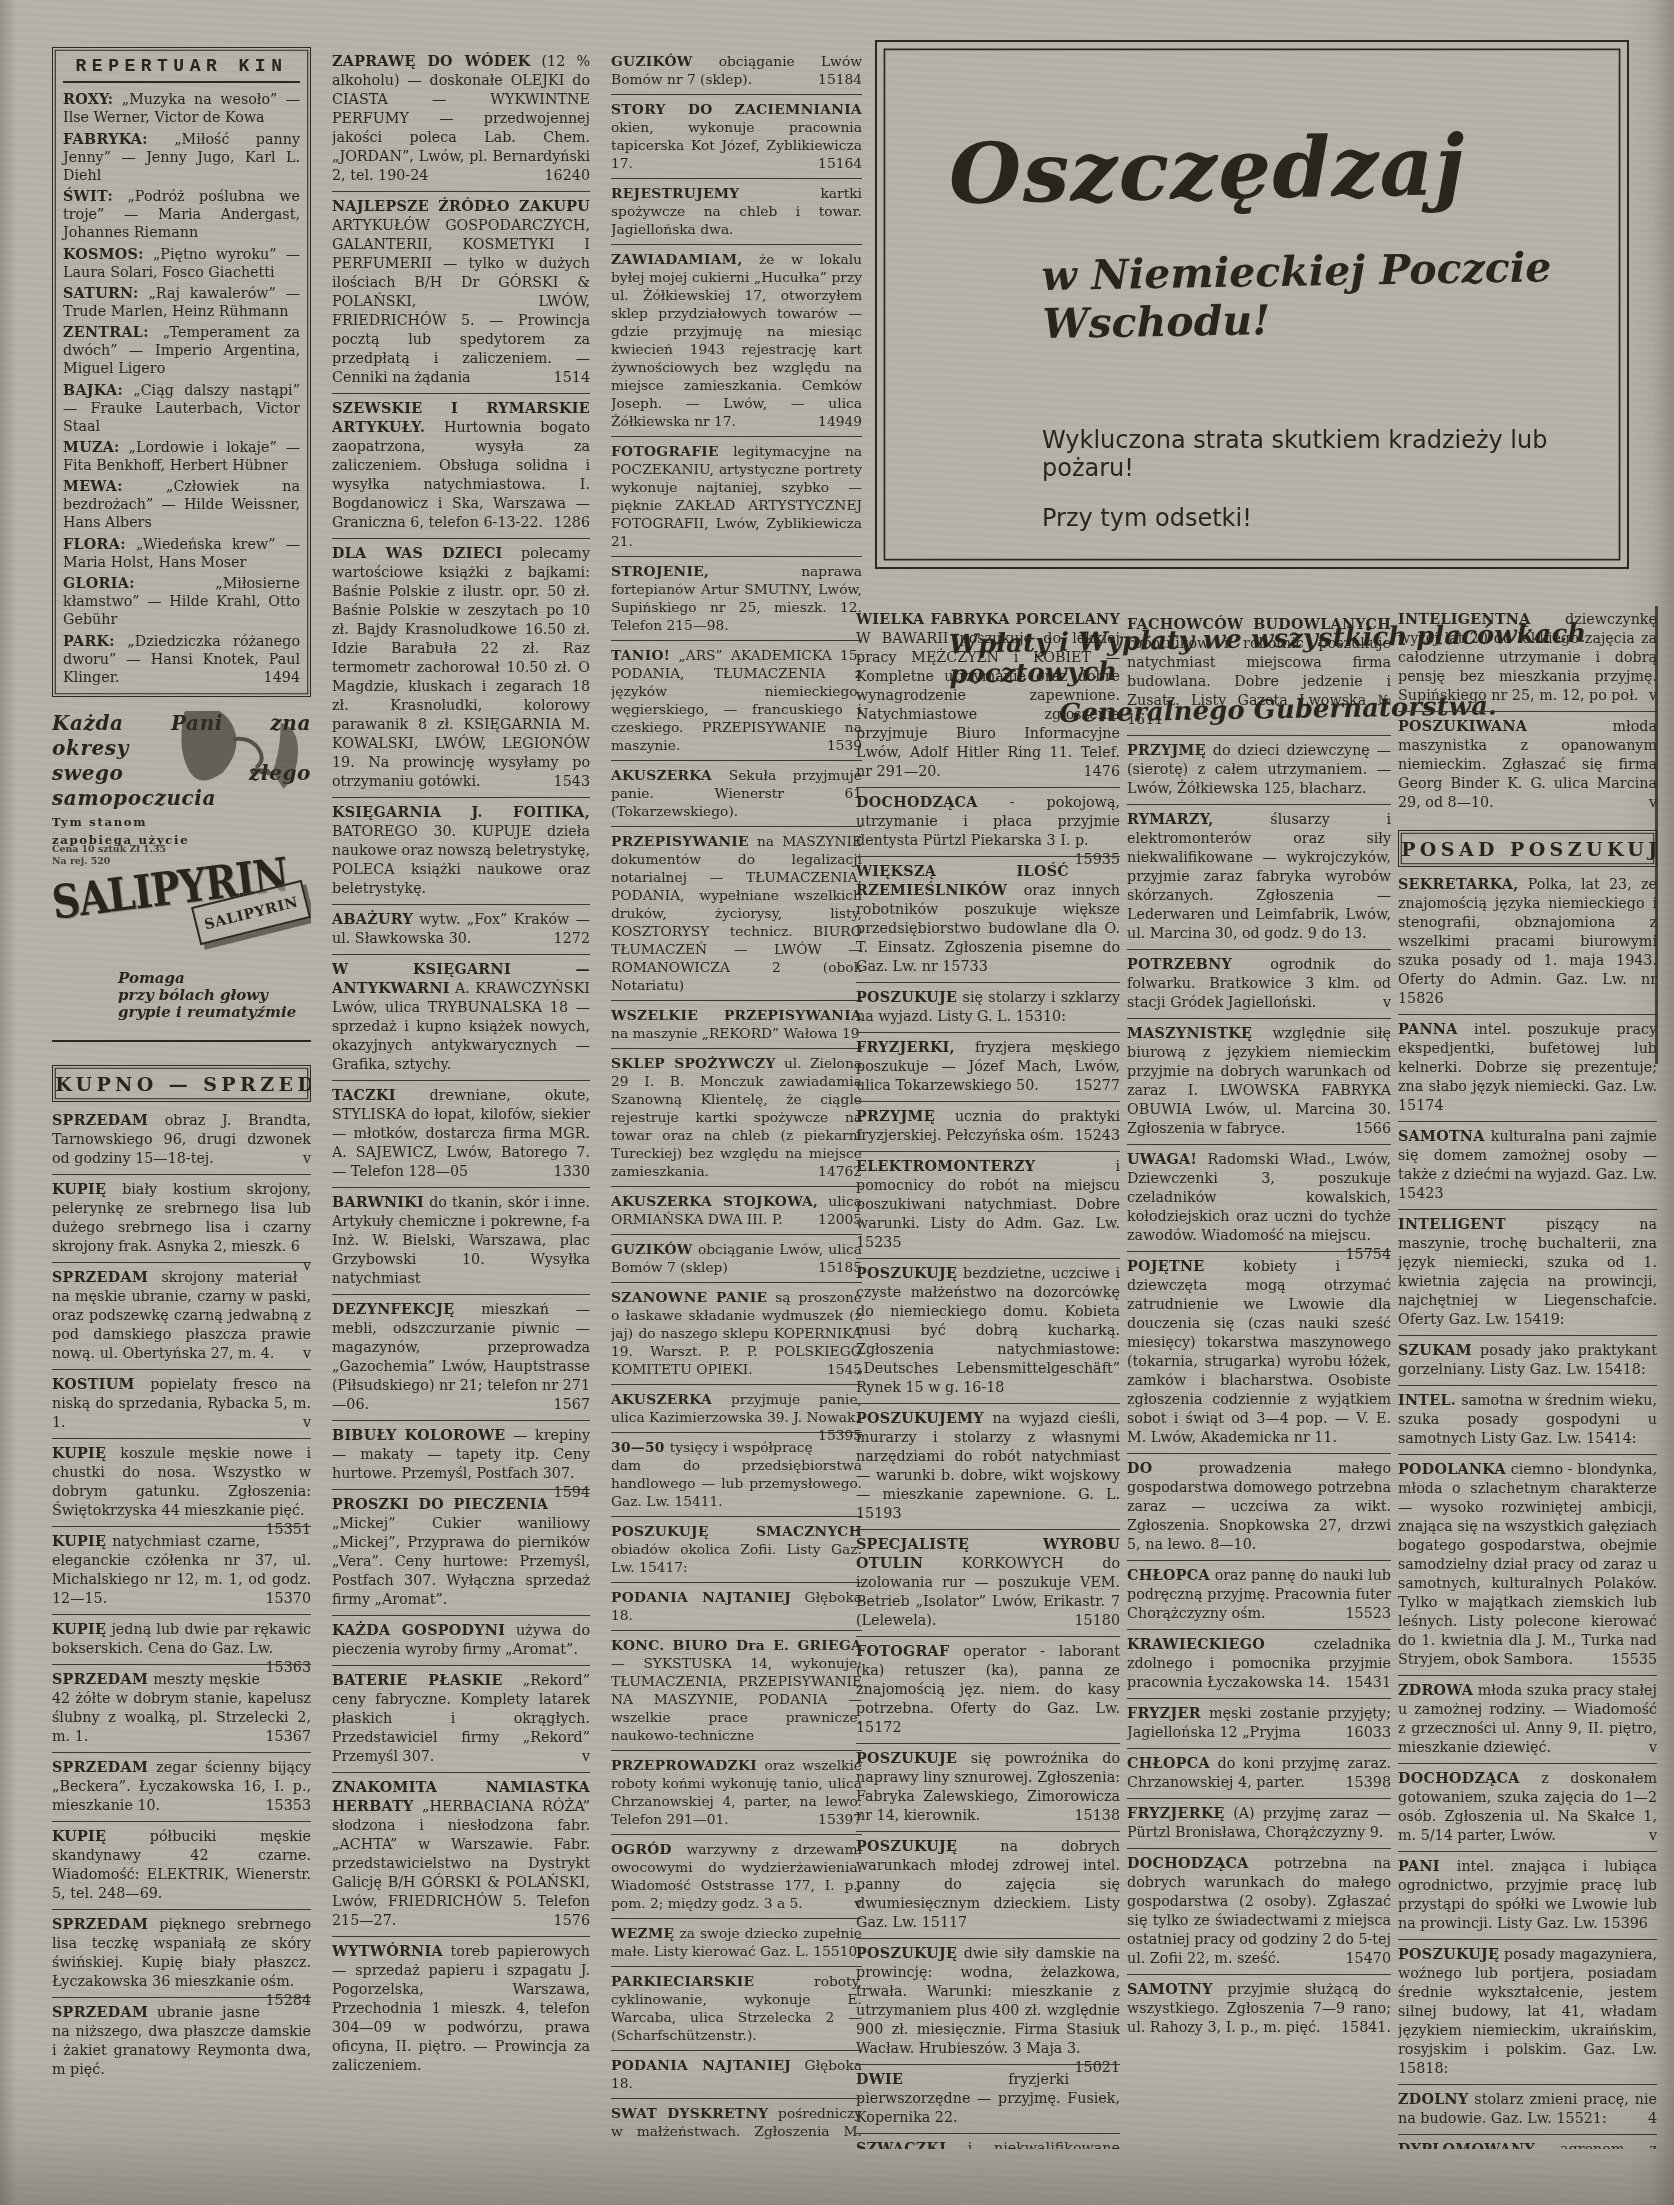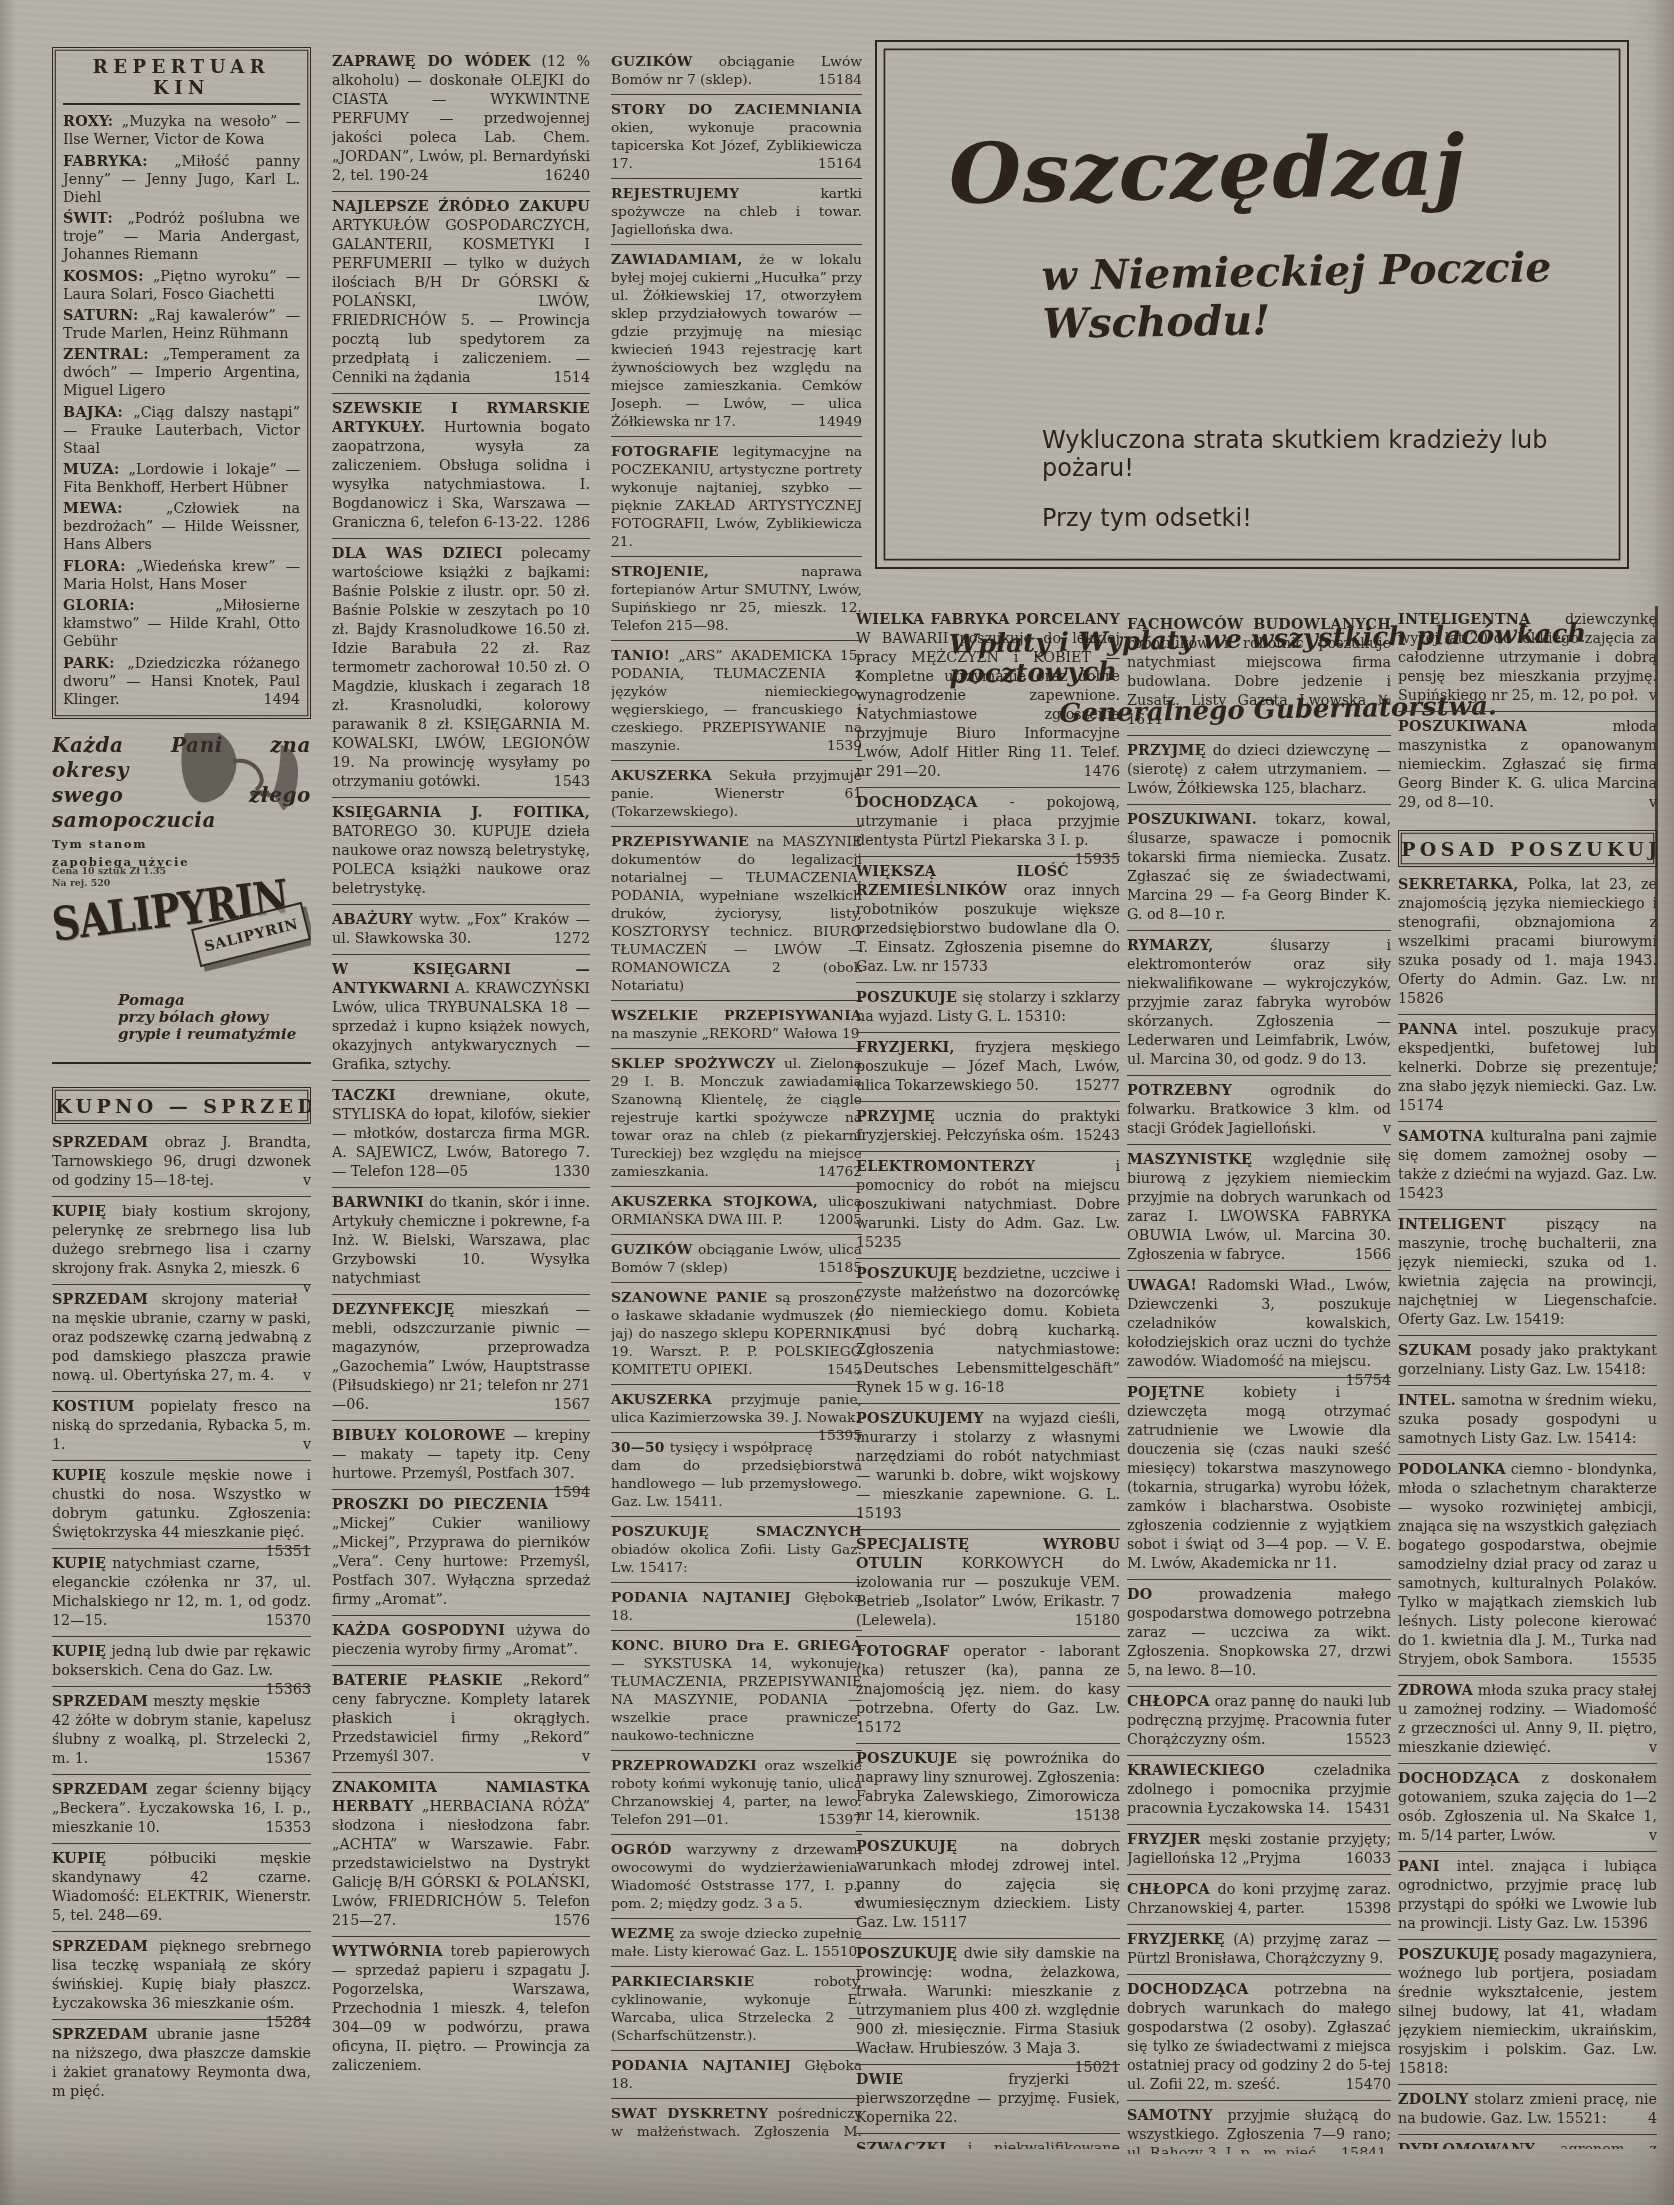--- a/index.html
+++ b/index.html
@@ -31,21 +31,21 @@
   .section-hdr{
     border:1.7px solid #2c2820;box-shadow:inset 0 0 0 1.7px #b5b2a9, inset 0 0 0 2.8px #2c2820;
     text-align:center;font-weight:bold;font-size:19px;letter-spacing:4.4px;
     padding:6.6px 2.2px;margin:12px 0 3.3px;white-space:nowrap;overflow:hidden;
   }
 
   
   .cinema{border:1.7px solid #2c2820;box-shadow:inset 0 0 0 1.7px #b5b2a9, inset 0 0 0 2.8px #2c2820;
     padding:7.7px 10px 8.8px;margin-bottom:14.3px;}
   .cinema-title{font-weight:bold;text-align:center;font-size:18px;letter-spacing:5.5px;
-    border-bottom:2.2px double #2c2820;padding-bottom:5.5px;margin-bottom:5.5px;}
+    border-bottom:2.2px double #2c2820;padding-bottom:5.5px;margin-bottom:5.5px;font-family:Liberation Mono, monospace;}
   .cinema-list .ad{border-top:none;padding:1.7px 0;font-size:14.3px;line-height:18px;}
 
   
   .sali{position:relative;height:342px;margin:2.2px 0 3.3px;overflow:hidden;}
   .sali .intro{font-size:20px;line-height:25px;font-weight:bold;font-style:italic;letter-spacing:0.6px;}
   .sali .note{font-size:11.6px;font-weight:bold;letter-spacing:1.7px;line-height:15px;margin-top:3.3px;}
   .sali .tiny{position:absolute;left:0;top:132px;font-size:9.4px;line-height:12px;font-weight:bold;opacity:.85;}
   .sali .brand{
     position:absolute;left:-3.3px;top:165px;font-size:46px;font-weight:bold;
     transform:rotate(-7deg) scaleX(.84);transform-origin:left top;letter-spacing:-1.1px;
@@ -222,21 +222,20 @@
         <div class="ad"><span class="lead">POSZUKUJĘ</span> dwie siły damskie na prowincję: wodna, żelazkowa, trwała. Warunki: mieszkanie z utrzymaniem plus 400 zł. względnie 900 zł. miesięcznie. Firma Stasiuk Wacław. Hrubieszów. 3 Maja 3.<span class="ref">15021</span></div>
         <div class="ad"><span class="lead">DWIE</span> fryzjerki pierwszorzędne — przyjmę. Fusiek, Kopernika 22.</div>
         <div class="ad"><span class="lead">SZWACZKI</span> i niekwalifikowane pracownice dla naszych zakładów tapicerskich poszukujemy natychmiast. Zgłoszenia: Vereinigte Werkstätten für Wohnkultur, Żyżyńska 19, m. 7 między 3—5 godziną.</div>
       </div>
   </div>
 
   <div class="col" id="col5">
     <div>
         <div class="ad"><span class="lead">FACHOWCÓW BUDOWLANYCH</span> robotników i robotnic poszukuje natychmiast miejscowa firma budowlana. Dobre jedzenie i Zusatz. Listy Gazeta Lwowska № 1611</div>
         <div class="ad"><span class="lead">PRZYJMĘ</span> do dzieci dziewczynę — (sierotę) z całem utrzymaniem. — Lwów, Żółkiewska 125, blacharz.</div>
-        <div class="ad"><span class="lead">POSZUKIWANI.</span> tokarz, kowal, ślusarze, spawacze i pomocnik tokarski firma niemiecka. Zusatz. Zgłaszać się ze świadectwami, Marcina 29 — f-a Georg Binder K. G. od 8—10 r.</div>
         <div class="ad"><span class="lead">RYMARZY,</span> ślusarzy i elektromonterów oraz siły niekwalifikowane — wykrojczyków, przyjmie zaraz fabryka wyrobów skórzanych. Zgłoszenia — Lederwaren und Leimfabrik, Lwów, ul. Marcina 30, od godz. 9 do 13.</div>
         <div class="ad"><span class="lead">POTRZEBNY</span> ogrodnik do folwarku. Bratkowice 3 klm. od stacji Gródek Jagielloński.<span class="ref">v</span></div>
         <div class="ad"><span class="lead">MASZYNISTKĘ</span> względnie siłę biurową z językiem niemieckim przyjmie na dobrych warunkach od zaraz I. LWOWSKA FABRYKA OBUWIA Lwów, ul. Marcina 30. Zgłoszenia w fabryce.<span class="ref">1566</span></div>
         <div class="ad"><span class="lead">UWAGA!</span> Radomski Wład., Lwów, Dziewczenki 3, poszukuje czeladników kowalskich, kołodziejskich oraz uczni do tychże zawodów. Wiadomość na miejscu.<span class="ref">15754</span></div>
         <div class="ad"><span class="lead">POJĘTNE</span> kobiety i dziewczęta mogą otrzymać zatrudnienie we Lwowie dla douczenia się (czas nauki sześć miesięcy) tokarstwa maszynowego (tokarnia, strugarka) wyrobu łóżek, zamków i blacharstwa. Osobiste zgłoszenia codziennie z wyjątkiem sobot i świąt od 3—4 pop. — V. E. M. Lwów, Akademicka nr 11.</div>
         <div class="ad"><span class="lead">DO</span> prowadzenia małego gospodarstwa domowego potrzebna zaraz — uczciwa za wikt. Zgłoszenia. Snopkowska 27, drzwi 5, na lewo. 8—10.</div>
         <div class="ad"><span class="lead">CHŁOPCA</span> oraz pannę do nauki lub podręczną przyjmę. Pracownia futer Chorążczyzny ośm.<span class="ref">15523</span></div>
         <div class="ad"><span class="lead">KRAWIECKIEGO</span> czeladnika zdolnego i pomocnika przyjmie pracownia Łyczakowska 14.<span class="ref">15431</span></div>
         <div class="ad"><span class="lead">FRYZJER</span> męski zostanie przyjęty; Jagiellońska 12 „Pryjma<span class="ref">16033</span></div>
         <div class="ad"><span class="lead">CHŁOPCA</span> do koni przyjmę zaraz. Chrzanowskiej 4, parter.<span class="ref">15398</span></div>

